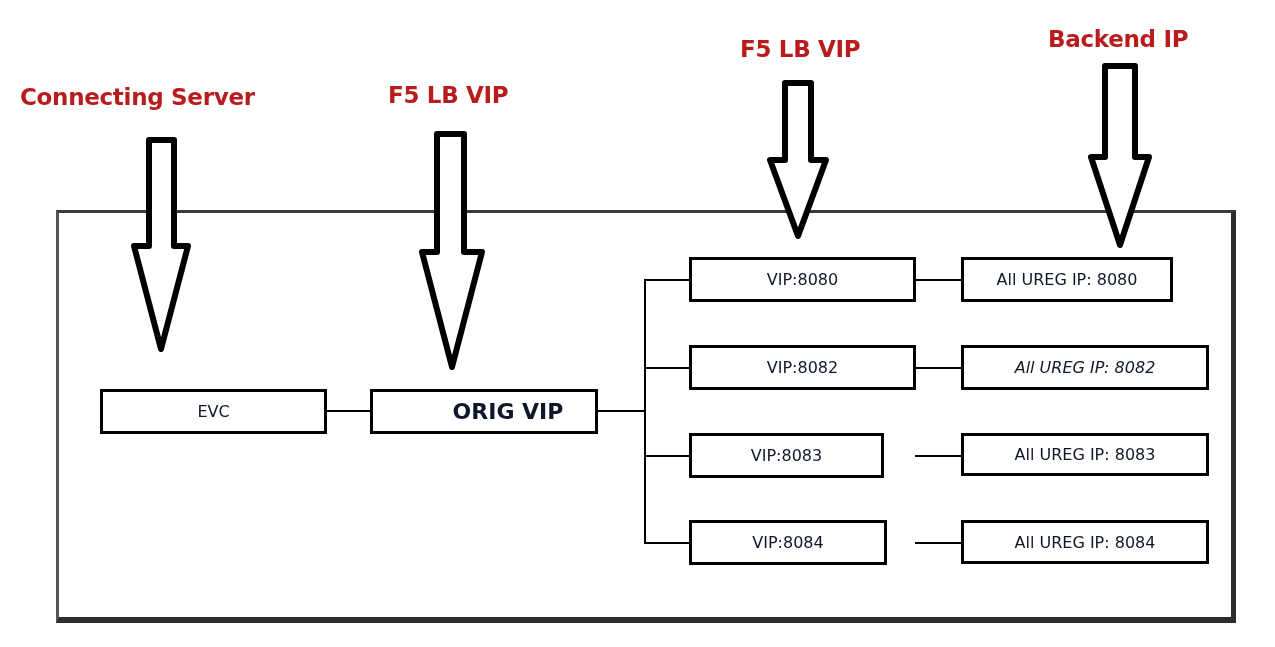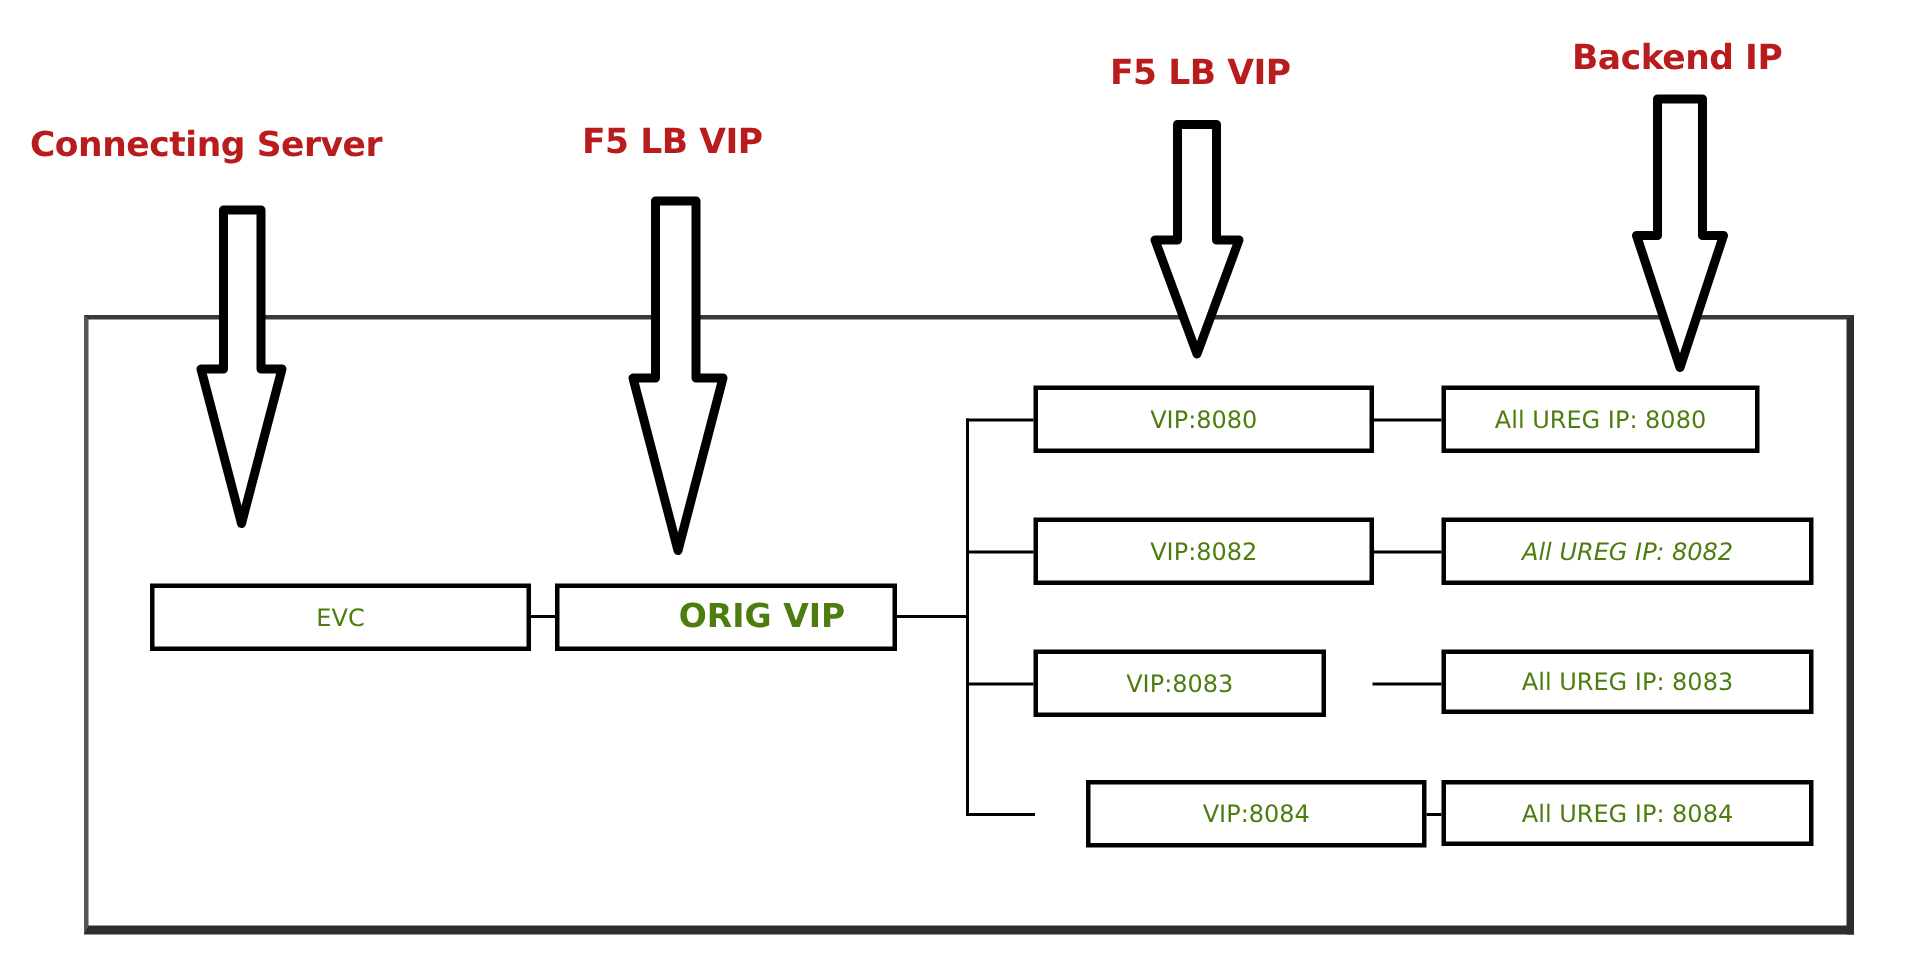--- a/index.html
+++ b/index.html
@@ -5,21 +5,21 @@
   html, body { margin: 0; padding: 0; background: #ffffff; }
   body { width: 1275px; height: 647px; position: relative; overflow: hidden;
          font-family: "DejaVu Sans", "Liberation Sans", sans-serif; }
   .label { position: absolute; font-weight: bold; color: #b91c1c; font-size: 23px;
            white-space: nowrap; letter-spacing: -0.3px; }
   .container { position: absolute; left: 56px; top: 210px; width: 1172px; height: 404px;
                border-top: 3px solid #3a3a3a; border-left: 3px solid #555;
                border-right: 5px solid #2d2d2d; border-bottom: 6px solid #2d2d2d;
                box-sizing: content-box; }
   .box { position: absolute; border: 3px solid #000; background: #fff; box-sizing: border-box;
-         display: flex; align-items: center; justify-content: center; color: #4d7c0f;
+         display: flex; align-items: center; justify-content: center; color: #0f172a;
          font-size: 16px; white-space: nowrap; }
   .box.bold { font-weight: bold; font-size: 22px; padding-left: 48px; }
   .line { position: absolute; background: #000; }
   svg.arrows { position: absolute; left: 0; top: 0; }
 </style>
 </head>
 <body>
 
 <div class="label" style="left:20px; top:84px;">Connecting Server</div>
 <div class="label" style="left:388px; top:82px;">F5 LB VIP</div>
@@ -33,27 +33,27 @@
 <div class="line" style="left:644px; top:279px; width:2px; height:265px;"></div>
 <div class="line" style="left:644px; top:279px; width:46px; height:2px;"></div>
 <div class="line" style="left:644px; top:367px; width:46px; height:2px;"></div>
 <div class="line" style="left:644px; top:455px; width:46px; height:2px;"></div>
 <div class="line" style="left:644px; top:542px; width:46px; height:2px;"></div>
 <div class="line" style="left:915px; top:279px; width:47px; height:2px;"></div>
 <div class="line" style="left:915px; top:367px; width:47px; height:2px;"></div>
 <div class="line" style="left:915px; top:455px; width:47px; height:2px;"></div>
 <div class="line" style="left:915px; top:542px; width:47px; height:2px;"></div>
 
-<div class="box" style="left:100px; top:389px; width:254px; height:45px;">EVC</div>
+<div class="box" style="left:100px; top:389px; width:227px; height:45px;">EVC</div>
 <div class="box bold" style="left:370px; top:389px; width:228px; height:45px;">ORIG VIP</div>
 
 <div class="box" style="left:689px; top:257px; width:227px; height:45px;">VIP:8080</div>
 <div class="box" style="left:689px; top:345px; width:227px; height:45px;">VIP:8082</div>
 <div class="box" style="left:689px; top:433px; width:195px; height:45px;">VIP:8083</div>
-<div class="box" style="left:689px; top:520px; width:227px; height:45px;margin-left:35px;">VIP:8084</div>
+<div class="box" style="left:689px; top:520px; width:198px; height:45px;">VIP:8084</div>
 
 <div class="box" style="left:961px; top:257px; width:212px; height:45px;">All UREG IP: 8080</div>
 <div class="box" style="left:961px; top:345px; width:248px; height:45px;font-style:italic;">All UREG IP: 8082</div>
 <div class="box" style="left:961px; top:433px; width:248px; height:43px;">All UREG IP: 8083</div>
 <div class="box" style="left:961px; top:520px; width:248px; height:44px;text-align:right;">All UREG IP: 8084</div>
 
 <svg class="arrows" width="1275" height="647">
   <g fill="#ffffff" stroke="#000" stroke-width="6" stroke-linejoin="round">
     <path d="M149,140 L174,140 L174,246 L188,246 L161,349 L134,246 L149,246 Z"></path>
     <path d="M437,134 L464,134 L464,252 L482,252 L452,367 L422,252 L437,252 Z"></path>

